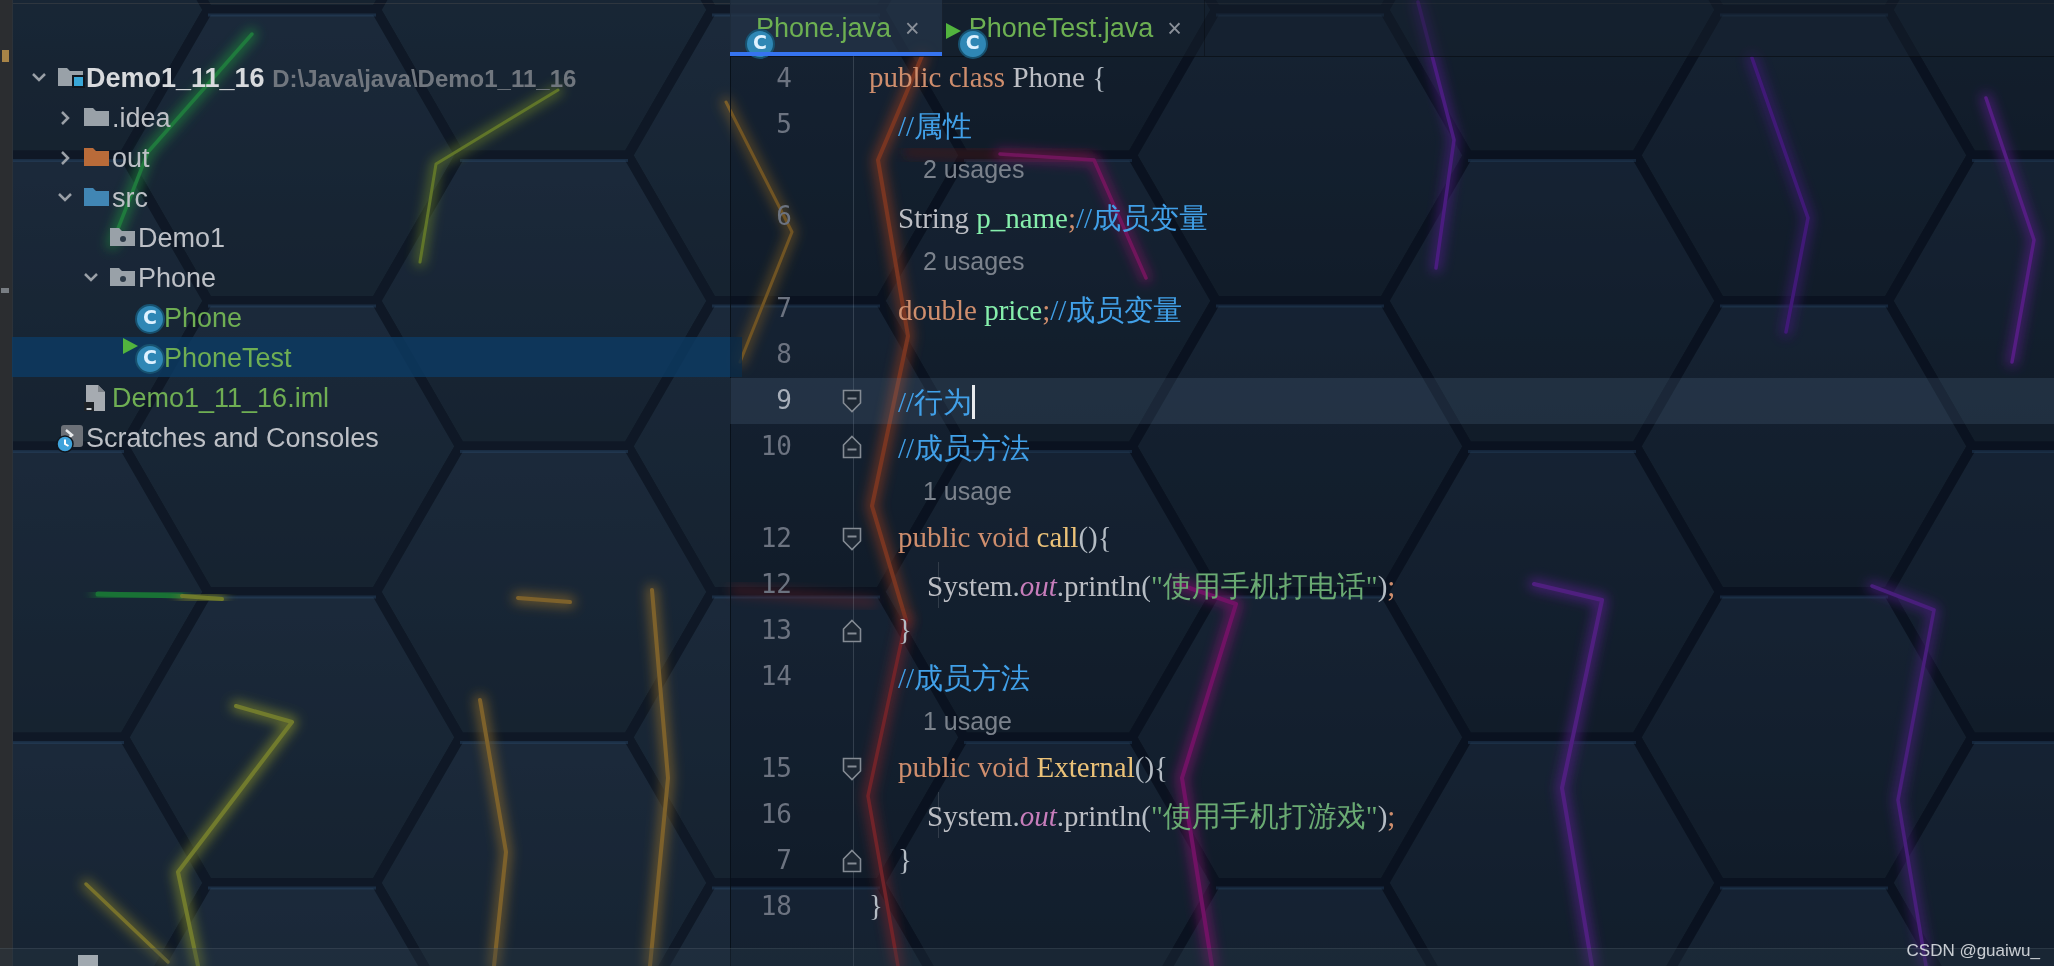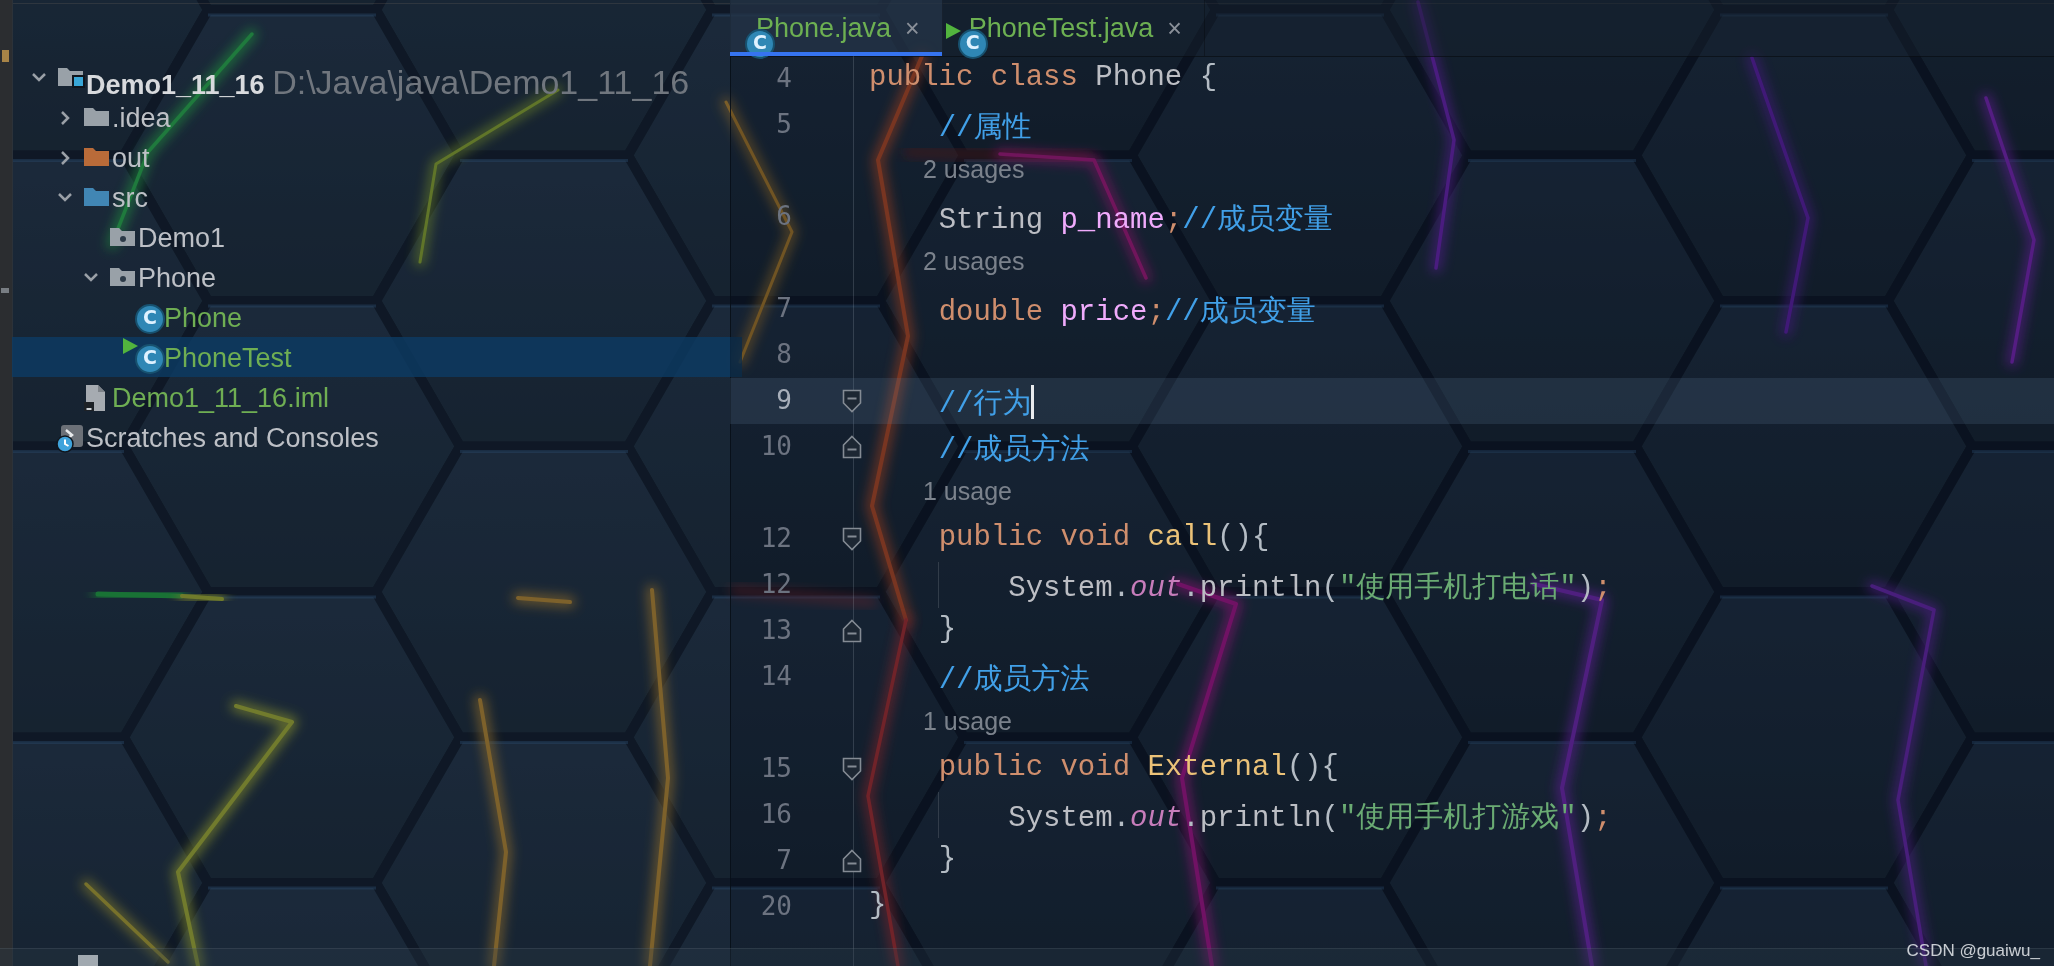--- a/index.html
+++ b/index.html
@@ -24,49 +24,49 @@
   .mini{font-size:30px;line-height:26px;text-align:center;font-weight:bold;}
 
   .tree{position:absolute;left:0;top:57px;width:100%;}
   .trow{position:relative;height:40px;width:730px;}
   .trow.sel{background:rgba(12,58,99,.82);}
   .trow .chev{position:absolute;top:12px;}
   .trow .ticon{position:absolute;top:6px;}
   .trow .tlabel{position:absolute;top:6px;font-size:27px;color:#bdc0c6;white-space:pre;}
   .trow .tlabel.bold{font-weight:bold;color:#d8dadd;}
   .trow .tlabel.green{color:#6fae53;}
-  .trow .tpath{font-weight:normal;font-size:34px;color:#70767e;}
+  .trow .tpath{font-weight:bold;font-size:24px;color:#70767e;}
 
   
   .editor{position:absolute;left:730px;top:0;right:0;height:100%;background:rgba(13,22,33,.42);}
   .tabbar{position:absolute;left:0;top:0;right:0;height:56px;background:rgba(22,33,46,.48);border-bottom:1px solid rgba(0,0,0,.42);}
   .tab{position:relative;display:inline-flex;align-items:center;height:100%;padding:0 22px 0 14px;border-right:1px solid rgba(0,0,0,.28);vertical-align:top;}
   .tab.sel{background:rgba(44,62,83,.5);}
   .tab.sel .under{position:absolute;left:0;right:0;bottom:0;height:4px;background:#3674f0;}
   .tab .tname{font-size:27px;color:#6db052;margin:0 14px 0 12px;}
   .tab .tclose{font-size:25px;color:#8a9099;}
   .cicon{position:relative;width:36px;height:36px;flex:0 0 auto;}
   .cicon .circ{position:absolute;left:1px;top:1px;width:34px;height:34px;border-radius:50%;background:#2f87b5;border:2px solid #17516f;box-sizing:border-box;}
   .cicon .cc{position:absolute;left:0;top:4px;width:36px;text-align:center;font-size:21px;font-weight:bold;color:#dff2ff;font-family:"DejaVu Sans",sans-serif;}
   .cicon .run{position:absolute;right:-4px;top:-5px;width:0;height:0;border-left:15px solid #52b43e;border-top:8px solid transparent;border-bottom:8px solid transparent;}
 
   .gutline{position:absolute;left:123px;top:56px;bottom:0;width:1px;background:rgba(210,220,230,.17);}
   .rows{position:absolute;left:0;top:56px;right:0;}
   .erow{position:relative;height:46px;}
   .erow.cur{background:rgba(96,124,156,.20);}
   .ln{position:absolute;left:0;top:7px;width:62px;text-align:right;font-family:"DejaVu Sans Mono",monospace;font-size:26px;color:#6c7380;}
   .erow.cur .ln{color:#a8afba;}
-  .code{position:absolute;left:139px;top:5px;font-family:Liberation Mono, monospace;font-size:29px;white-space:pre;}
+  .code{position:absolute;left:139px;top:5px;font-family:Liberation Serif, serif;font-size:29px;white-space:pre;}
   .inlay{position:absolute;left:193px;top:7px;font-size:25px;color:#7b828c;}
   .fold{position:absolute;left:112px;top:11px;}
   .iguide{position:absolute;left:208px;top:0;width:1px;height:46px;background:rgba(255,255,255,.13);}
   .caret{display:inline-block;width:3px;height:34px;background:#e8eaed;vertical-align:-7px;}
 
   .tok-kw{color:#cf8e6d}.tok-id{color:#bcbec4}.tok-mth{color:#ebc278}
-  .tok-fld{color:#f0abfc}.tok-cmt{color:#41a0e8}.tok-str{color:#6aab73}
+  .tok-fld{color:#86efac}.tok-cmt{color:#41a0e8}.tok-str{color:#6aab73}
   .tok-pun{color:#b4bcc4}.tok-semi{color:#cf8e6d}.tok-stat{color:#c77dbb;font-style:italic}
 
   .topline{position:absolute;left:0;top:3px;width:100%;height:1px;background:rgba(170,145,118,.25);}
   .statusbar{position:absolute;left:0;top:948px;width:100%;height:18px;background:rgba(44,58,74,.30);border-top:1px solid rgba(170,180,190,.12);}
   .watermark{position:absolute;right:14px;top:941px;font-size:17px;color:rgba(232,235,238,.85);}
   .blrect{position:absolute;left:78px;top:955px;width:20px;height:11px;background:rgba(185,191,198,.85);}
 </style>
 </head>
 <body>
 
@@ -375,21 +375,21 @@
         </div>
         <div class="erow">
           <span class="ln">7</span>
           <span class="fold"><svg width="20" height="24">
               <path d="M10,1.5 L18.5,10 V22.5 H1.5 V10 Z" fill="#1d2733" stroke="#848b94" stroke-width="1.6"></path>
               <line x1="5.5" y1="14.5" x2="14.5" y2="14.5" stroke="#848b94" stroke-width="2"></line>
             </svg></span>
           <span class="code"><span class="tok-pun">    </span><span class="tok-pun">}</span></span>
         </div>
         <div class="erow">
-          <span class="ln">20</span>
+          <span class="ln">18</span>
           <span class="code"><span class="tok-pun">}</span></span>
         </div>
       </div>
   </div>
 
   <div class="statusbar"></div>
   <div class="watermark">CSDN @guaiwu_</div>
   <div class="blrect"></div>
 </div>
 

